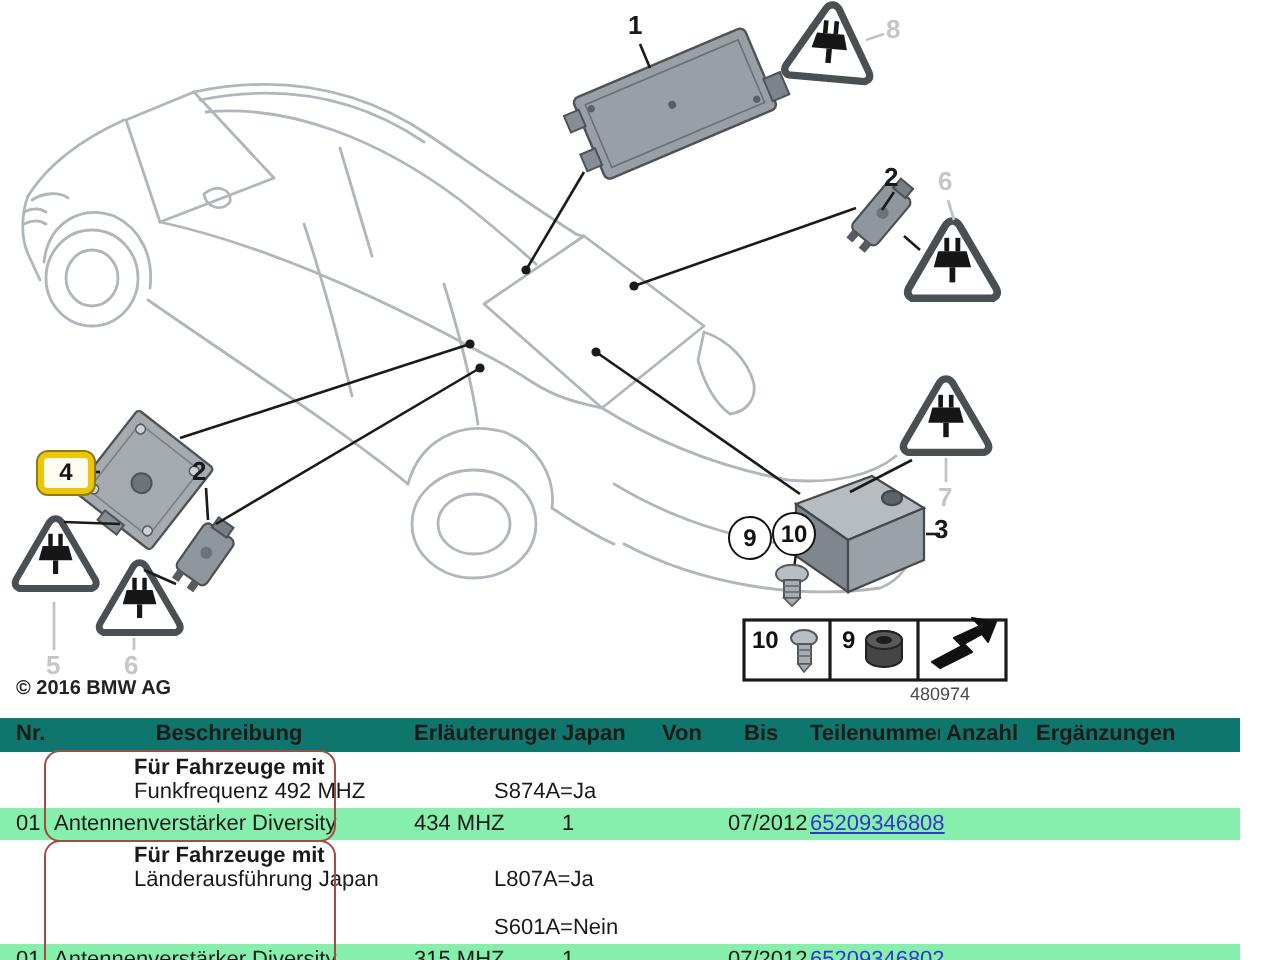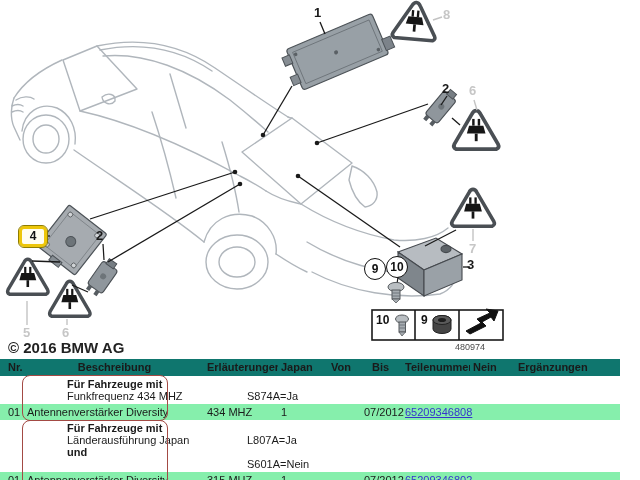--- a/index.html
+++ b/index.html
@@ -7,21 +7,21 @@
   .stage{position:relative;width:640px;height:480px;background:#fff;}
   .diagram{position:absolute;left:0;top:0;}
   
   .lbl{position:absolute;font-weight:bold;font-size:13px;color:#1a1a1a;line-height:14px;}
   .lbl-gray{position:absolute;font-weight:bold;font-size:13px;color:#c6c6c6;line-height:14px;}
   .lbl-hl{position:absolute;left:19px;top:226px;width:22px;height:15px;background:#fffdf0;
           border:3px solid #edc60a;outline:1px solid #8f7d00;border-radius:5px;
           font-weight:bold;font-size:12px;color:#111;text-align:center;line-height:15px;}
   .circ{position:absolute;width:20px;height:20px;border:1.8px solid #111;border-radius:50%;
         background:#fff;font-weight:bold;font-size:12px;color:#111;text-align:center;line-height:20px;}
-  .copyright{position:absolute;left:8px;top:339px;font-weight:bold;font-size:15px;color:#222;}
+  .copyright{position:absolute;left:8px;top:339px;font-weight:bold;font-size:10px;color:#222;}
   .diagno{position:absolute;left:455px;top:342px;width:48px;text-align:left;font-size:9px;color:#4a4a4a;}
   .legend-num{position:absolute;font-weight:bold;font-size:12px;color:#111;}
   
   .table{position:absolute;left:0;top:359px;width:620px;font-size:11px;color:#1a1a1a;}
   .trow{display:grid;grid-template-columns:24px 181px 73px 51px 33px 40px 68px 45px 1fr;align-items:start;}
   .thead{background:#0f766e;font-weight:bold;height:17px;line-height:17px;}
   .thead .c{white-space:nowrap;overflow:hidden;}
   .c{padding-left:2px;}
   .c-nr{padding-left:8px;}
   .c-besch{padding-left:3px;}
@@ -228,29 +228,29 @@
 
   <div class="table">
     <div class="trow thead">
       <div class="c c-nr">Nr.</div>
       <div class="c c-besch-h">Beschreibung</div>
       <div class="c">Erläuterungen</div>
       <div class="c c-anz">Japan</div>
       <div class="c">Von</div>
       <div class="c c-bis-h">Bis</div>
       <div class="c c-tn">Teilenummer</div>
-      <div class="c c-tn">Nein</div>
+      <div class="c c-tn">Anzahl</div>
       <div class="c c-tn">Ergänzungen</div>
     </div>
     <div>
         <div class="trow row-group">
           <div class="c c-nr"></div>
           <div class="c c-besch">
             <div class="gline bold">Für Fahrzeuge mit</div>
-            <div class="gline">Funkfrequenz 434 MHZ</div>
+            <div class="gline">Funkfrequenz 492 MHZ</div>
           </div>
           <div class="c">
             <div class="gline">&nbsp;</div>
             <div class="gline">S874A=Ja</div>
           </div>
           <div class="c"></div>
           <div class="c"></div>
           <div class="c"></div>
           <div class="c"></div>
           <div class="c"></div>
@@ -265,21 +265,20 @@
           <div class="c c-bis">07/2012</div>
           <div class="c c-tn"><a class="pn">65209346808</a></div>
           <div class="c"></div>
           <div class="c"></div>
         </div>
         <div class="trow row-group">
           <div class="c c-nr"></div>
           <div class="c c-besch">
             <div class="gline bold">Für Fahrzeuge mit</div>
             <div class="gline">Länderausführung Japan</div>
-            <div class="gline bold">und</div>
           </div>
           <div class="c">
             <div class="gline">&nbsp;</div>
             <div class="gline">L807A=Ja</div>
             <div class="gline">&nbsp;</div>
             <div class="gline">S601A=Nein</div>
           </div>
           <div class="c"></div>
           <div class="c"></div>
           <div class="c"></div>

